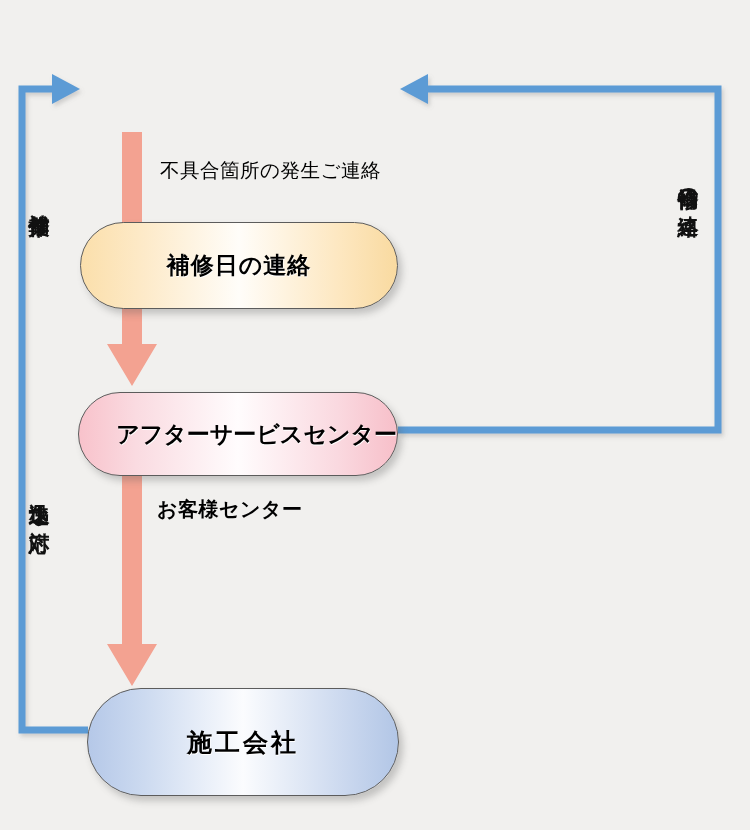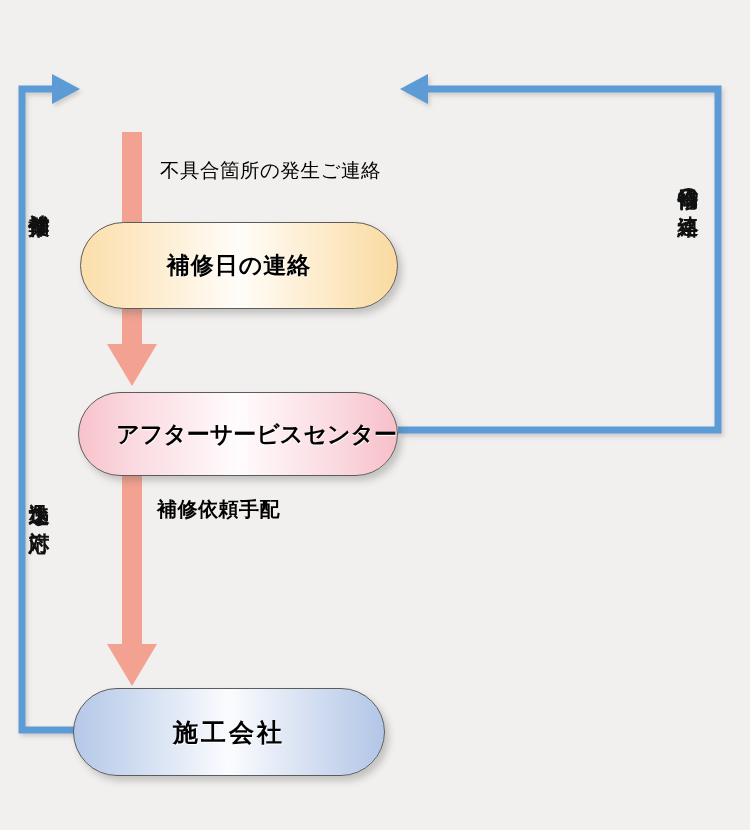--- a/index.html
+++ b/index.html
@@ -40,21 +40,21 @@
   #node-center .node-label{font-size:23px;letter-spacing:1px;}
 
   #node-after{
     left:78px;top:392px;width:320px;height:84px;
     background:linear-gradient(90deg,#f8c2cb 0%,#fadbe1 18%,#fffcfd 50%,#fad8df 82%,#f7bfc9 100%);
     justify-content:flex-end;
   }
   #node-after .node-label{font-size:23px;letter-spacing:0px;}
 
   #node-builder{
-    left:73px;top:688px;width:312px;height:88px;
+    left:87px;top:688px;width:312px;height:108px;
     background:linear-gradient(90deg,#b5c8e8 0%,#ccdaf0 18%,#fbfcfe 50%,#ccd9ef 82%,#b2c6e6 100%);
   }
   #node-builder .node-label{font-size:25px;letter-spacing:3px;}
 
   .edge-label{
     position:absolute;color:#000000;z-index:4;
   }
   #label-report{left:160px;top:157px;font-size:19.5px;letter-spacing:0.5px;}
   #label-repair-head{left:157px;top:496px;font-size:20px;font-weight:bold;letter-spacing:0.5px;}
   #body-text{
@@ -116,21 +116,21 @@
   <div class="node" id="node-after">
     <span class="node-label">アフターサービスセンター</span>
   </div>
 
   <div class="node" id="node-builder">
     <span class="node-label">施工会社</span>
   </div>
 
   <div class="edge-label" id="label-report">不具合箇所の発生ご連絡</div>
 
-  <div class="edge-label" id="label-repair-head">補修依頼手配</div>
+  <div class="edge-label" id="label-repair-head">お客様センター</div>
 
 
   <div class="vtext" id="vtext-repairwork">補修作業</div>
 
   <div class="vtext" id="vtext-fast">迅速な対応</div>
 
   <div class="vtext" id="vtext-repairday">補修日の連絡</div>
 
 </div>
 

